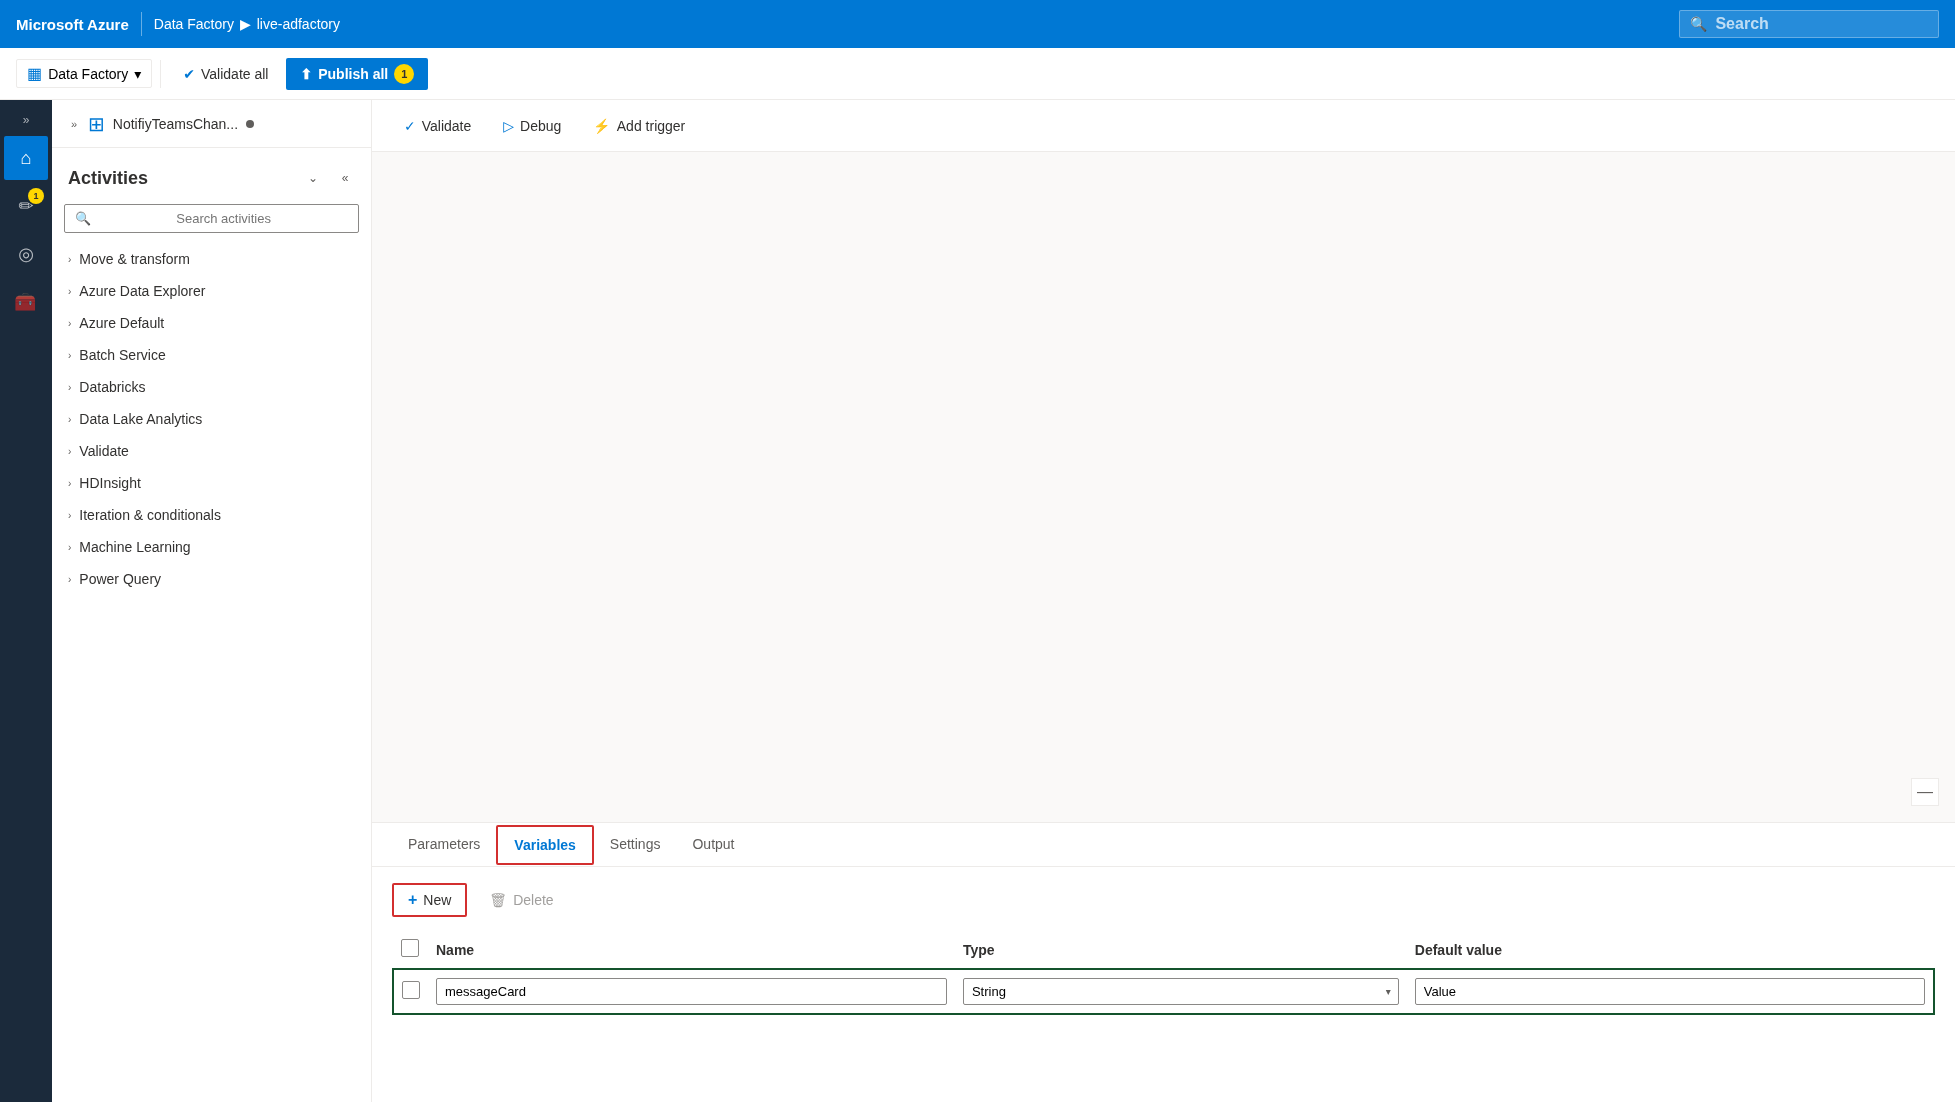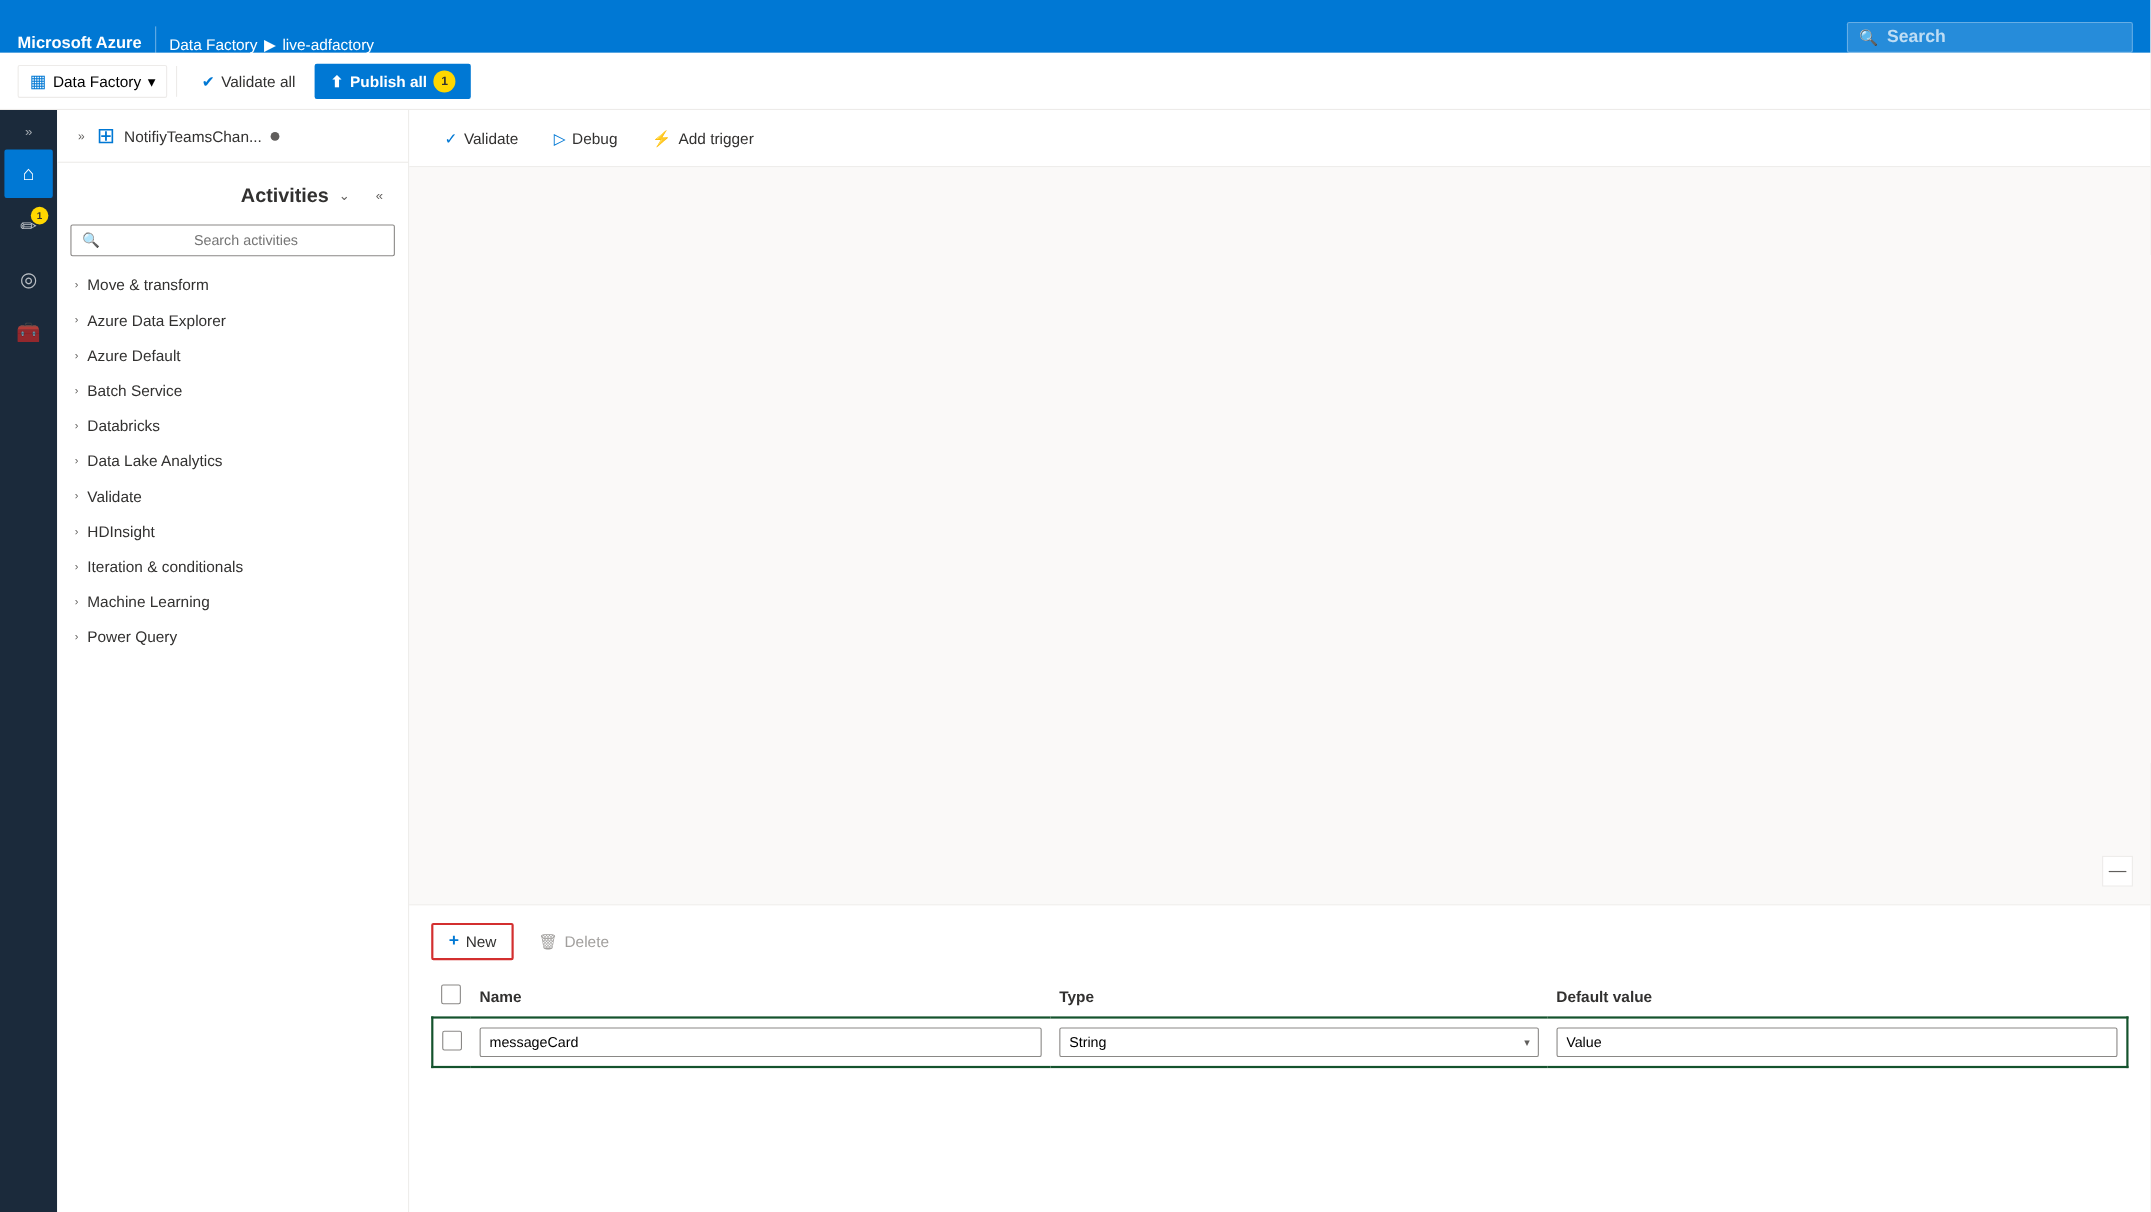--- a/index.html
+++ b/index.html
@@ -1,21 +1,21 @@
 <!DOCTYPE html>
 <html><head>
   <meta charset="utf-8">
   <style>
     * { box-sizing: border-box; margin: 0; padding: 0; }
     body { font-family: 'Segoe UI', Arial, sans-serif; font-size: 14px; background: #f3f2f1; overflow: hidden; }
 
     
     .top-bar {
       display: flex;
-      align-items: flex-end;
+      align-items: center;
       background: #0078d4;
       color: white;
       height: 48px;
       padding: 0 16px;
       gap: 12px;
     }
     .top-bar-brand { font-weight: 700; font-size: 15px; white-space: nowrap; }
     .top-bar-divider { width: 1px; height: 24px; background: rgba(255,255,255,0.4); }
     .top-bar-path { display: flex; align-items: center; gap: 6px; font-size: 14px; }
     .top-bar-search {
@@ -356,21 +356,21 @@
       width: 320px;
       background: white;
       border-right: 1px solid #edebe9;
       display: flex;
       flex-direction: column;
       overflow-y: auto;
     }
     .activities-header {
       display: flex;
       align-items: center;
-      justify-content: flex-end;
+      justify-content: space-between;
       padding: 16px 12px 8px 16px;
     }
     .activities-title { font-size: 18px; font-weight: 600; color: #323130; }
     .activities-controls { display: flex; gap: 4px; }
     .ctrl-btn {
       width: 28px; height: 28px;
       display: flex; align-items: center; justify-content: center;
       cursor: pointer; color: #605e5c; font-size: 12px; border: none; background: transparent;
     }
     .search-box {
@@ -539,20 +539,34 @@
         <span>Add trigger</span>
       </button>
     </div>
 
     <div class="canvas-area">
       <div class="canvas-minus">—</div>
     </div>
 
     <div class="bottom-panel">
 
+      <div class="tabs-row">
+        <div class="tab-item">
+          <span>Parameters</span>
+        </div>
+        <div class="tab-item active">
+          <span>Variables</span>
+        </div>
+        <div class="tab-item">
+          <span>Settings</span>
+        </div>
+        <div class="tab-item">
+          <span>Output</span>
+        </div>
+      </div>
 
       <div class="tab-content">
         <div class="variables-toolbar">
           <button class="new-btn" style="border: 2px solid #d32f2f;">
             <span class="plus">+</span>
             <span>New</span>
           </button>
           <button class="delete-btn">
             <span>🗑</span>
             <span>Delete</span>

